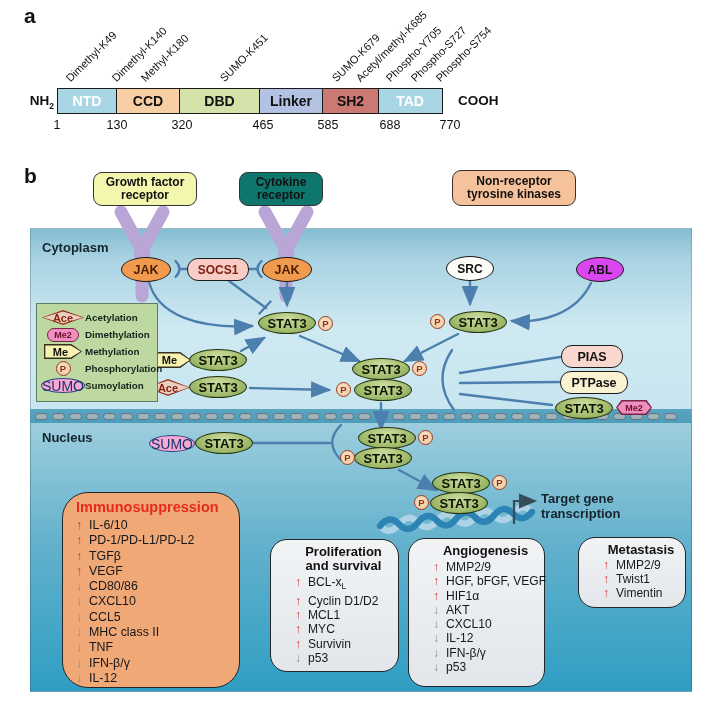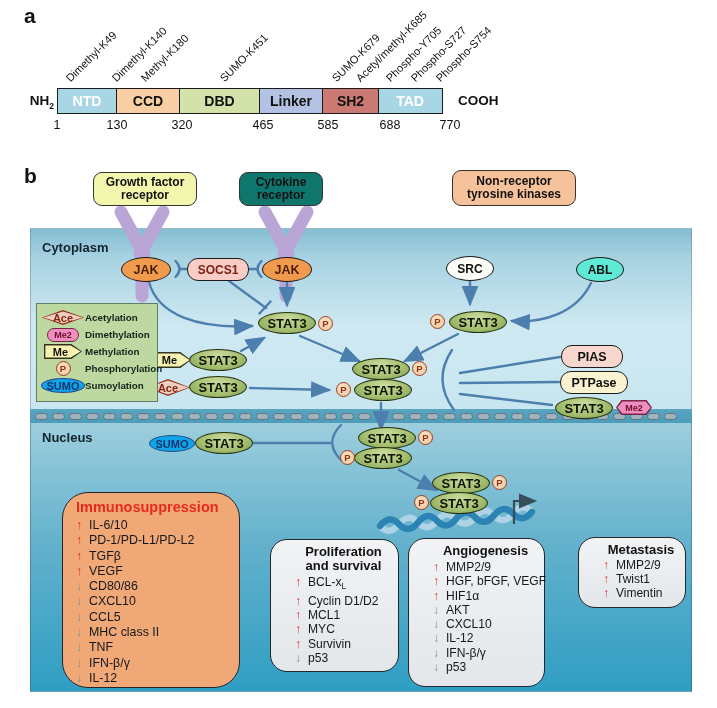--- a/index.html
+++ b/index.html
@@ -39,22 +39,22 @@
       background:radial-gradient(circle at 40% 35%,#f8e2c4,#eec89e);color:#93301a;font-size:9.5px;font-weight:bold;
       display:flex;align-items:center;justify-content:center;z-index:3;}
   .abs{position:absolute;}
   .tag{position:absolute;z-index:3;}
   .shp{position:absolute;inset:0;}
   .shp.fill{inset:1.4px;}
   .tagt{position:absolute;inset:0;display:flex;align-items:center;justify-content:center;font-weight:bold;font-size:11px;}
   .me-shape{clip-path:polygon(0 0,72% 0,100% 50%,72% 100%,0 100%);}
   .ace-shape{clip-path:polygon(0 50%,50% 0,100% 50%,50% 100%);}
   .me2-shape{clip-path:polygon(0 50%,15% 0,85% 0,100% 50%,85% 100%,15% 100%);}
-  .sumo{border-radius:50%;background:#0ea5e9;border:1.4px solid #2a4a85;color:#14366e;font-weight:bold;
-      font-size:11px;display:flex;align-items:center;justify-content:center;box-sizing:border-box;z-index:3;}
+  .sumo{border-radius:50%;background:#f9a8d4;border:1.4px solid #2a4a85;color:#14366e;font-weight:normal;
+      font-size:14px;display:flex;align-items:center;justify-content:center;box-sizing:border-box;z-index:3;}
 
   .rbox{position:absolute;border:1.5px solid #333;border-radius:9px;display:flex;align-items:center;justify-content:center;
       text-align:center;font-weight:bold;font-size:12px;line-height:13.5px;color:#111;z-index:3;padding:2px;box-sizing:border-box;}
 
   
   #legend{position:absolute;left:36px;top:303px;width:122px;height:99px;background:#bdd9a1;border:1.5px solid #5f7d63;
       z-index:3;box-sizing:border-box;padding:5px 3px 4px 4px;display:flex;flex-direction:column;justify-content:space-between;}
   .lrow{display:flex;align-items:center;height:17px;}
   .lic{width:44px;flex:none;display:flex;justify-content:center;align-items:center;position:relative;}
   .llab{font-weight:bold;font-size:9.8px;color:#15231a;white-space:nowrap;}
@@ -216,21 +216,21 @@
   </svg>
 
   <div class="rbox" style="left:93px;top:172px;width:104px;height:34px;background:#f3f7ae">Growth factor receptor</div>
   <div class="rbox" style="left:239px;top:172px;width:84px;height:34px;background:#0f766e">Cytokine receptor</div>
   <div class="rbox" style="left:452px;top:170px;width:124px;height:36px;background:#f6c29c">Non-receptor tyrosine kinases</div>
 
   <div class="enode" style="left:121px;top:257px;width:50px;height:25px;background:#f09a4e;font-size:12.5px;color:#4a1e04">JAK</div>
   <div class="rrect" style="left:187px;top:258px;width:62px;height:23px;background:#f9cdc5;font-size:12px;color:#7c2013">SOCS1</div>
   <div class="enode" style="left:262px;top:257px;width:50px;height:25px;background:#f09a4e;font-size:12.5px;color:#4a1e04">JAK</div>
   <div class="enode" style="left:446px;top:256px;width:48px;height:25px;background:#fcfcf8;font-size:12px;color:#111">SRC</div>
-  <div class="enode" style="left:576px;top:257px;width:48px;height:25px;background:#5eead4;font-size:12px;color:#111">ABL</div>
+  <div class="enode" style="left:576px;top:257px;width:48px;height:25px;background:#d946ef;font-size:12px;color:#111">ABL</div>
   <div class="rrect" style="left:561px;top:345px;width:62px;height:23px;background:#f7d7ce;font-size:12.5px;color:#111">PIAS</div>
   <div class="rrect" style="left:560px;top:371px;width:68px;height:23px;background:#fbf2d2;font-size:12.5px;color:#111">PTPase</div>
 
   <div class="stat3" style="left:258px;top:312px">STAT3</div>
   <div class="stat3" style="left:449px;top:311px">STAT3</div>
   <div class="stat3" style="left:189px;top:349px">STAT3</div>
   <div class="stat3" style="left:189px;top:376px">STAT3</div>
   <div class="stat3" style="left:352px;top:358px">STAT3</div>
   <div class="stat3" style="left:354px;top:379px">STAT3</div>
   <div class="stat3" style="left:555px;top:397px">STAT3</div>
@@ -302,20 +302,21 @@
         </div>
         <div class="lrow">
           <span class="lic">
             <span class="sumo rel" style="width: 44px; height: 15px;">SUMO</span>
           </span>
           <span class="llab">Sumoylation</span>
         </div>
       </div>
   </div>
 
+  <div id="trans-label">Target gene transcription</div>
 
   <div class="obox" id="box-immuno" style="left:62px;top:492px;width:178px;height:196px">
     <div class="otitle">Immunosuppression</div>
     <div class="items">
         <div class="orow">
           <span class="arr up">↑</span>
           <span class="otext">IL-6/10</span>
         </div>
         <div class="orow">
           <span class="arr up">↑</span>

